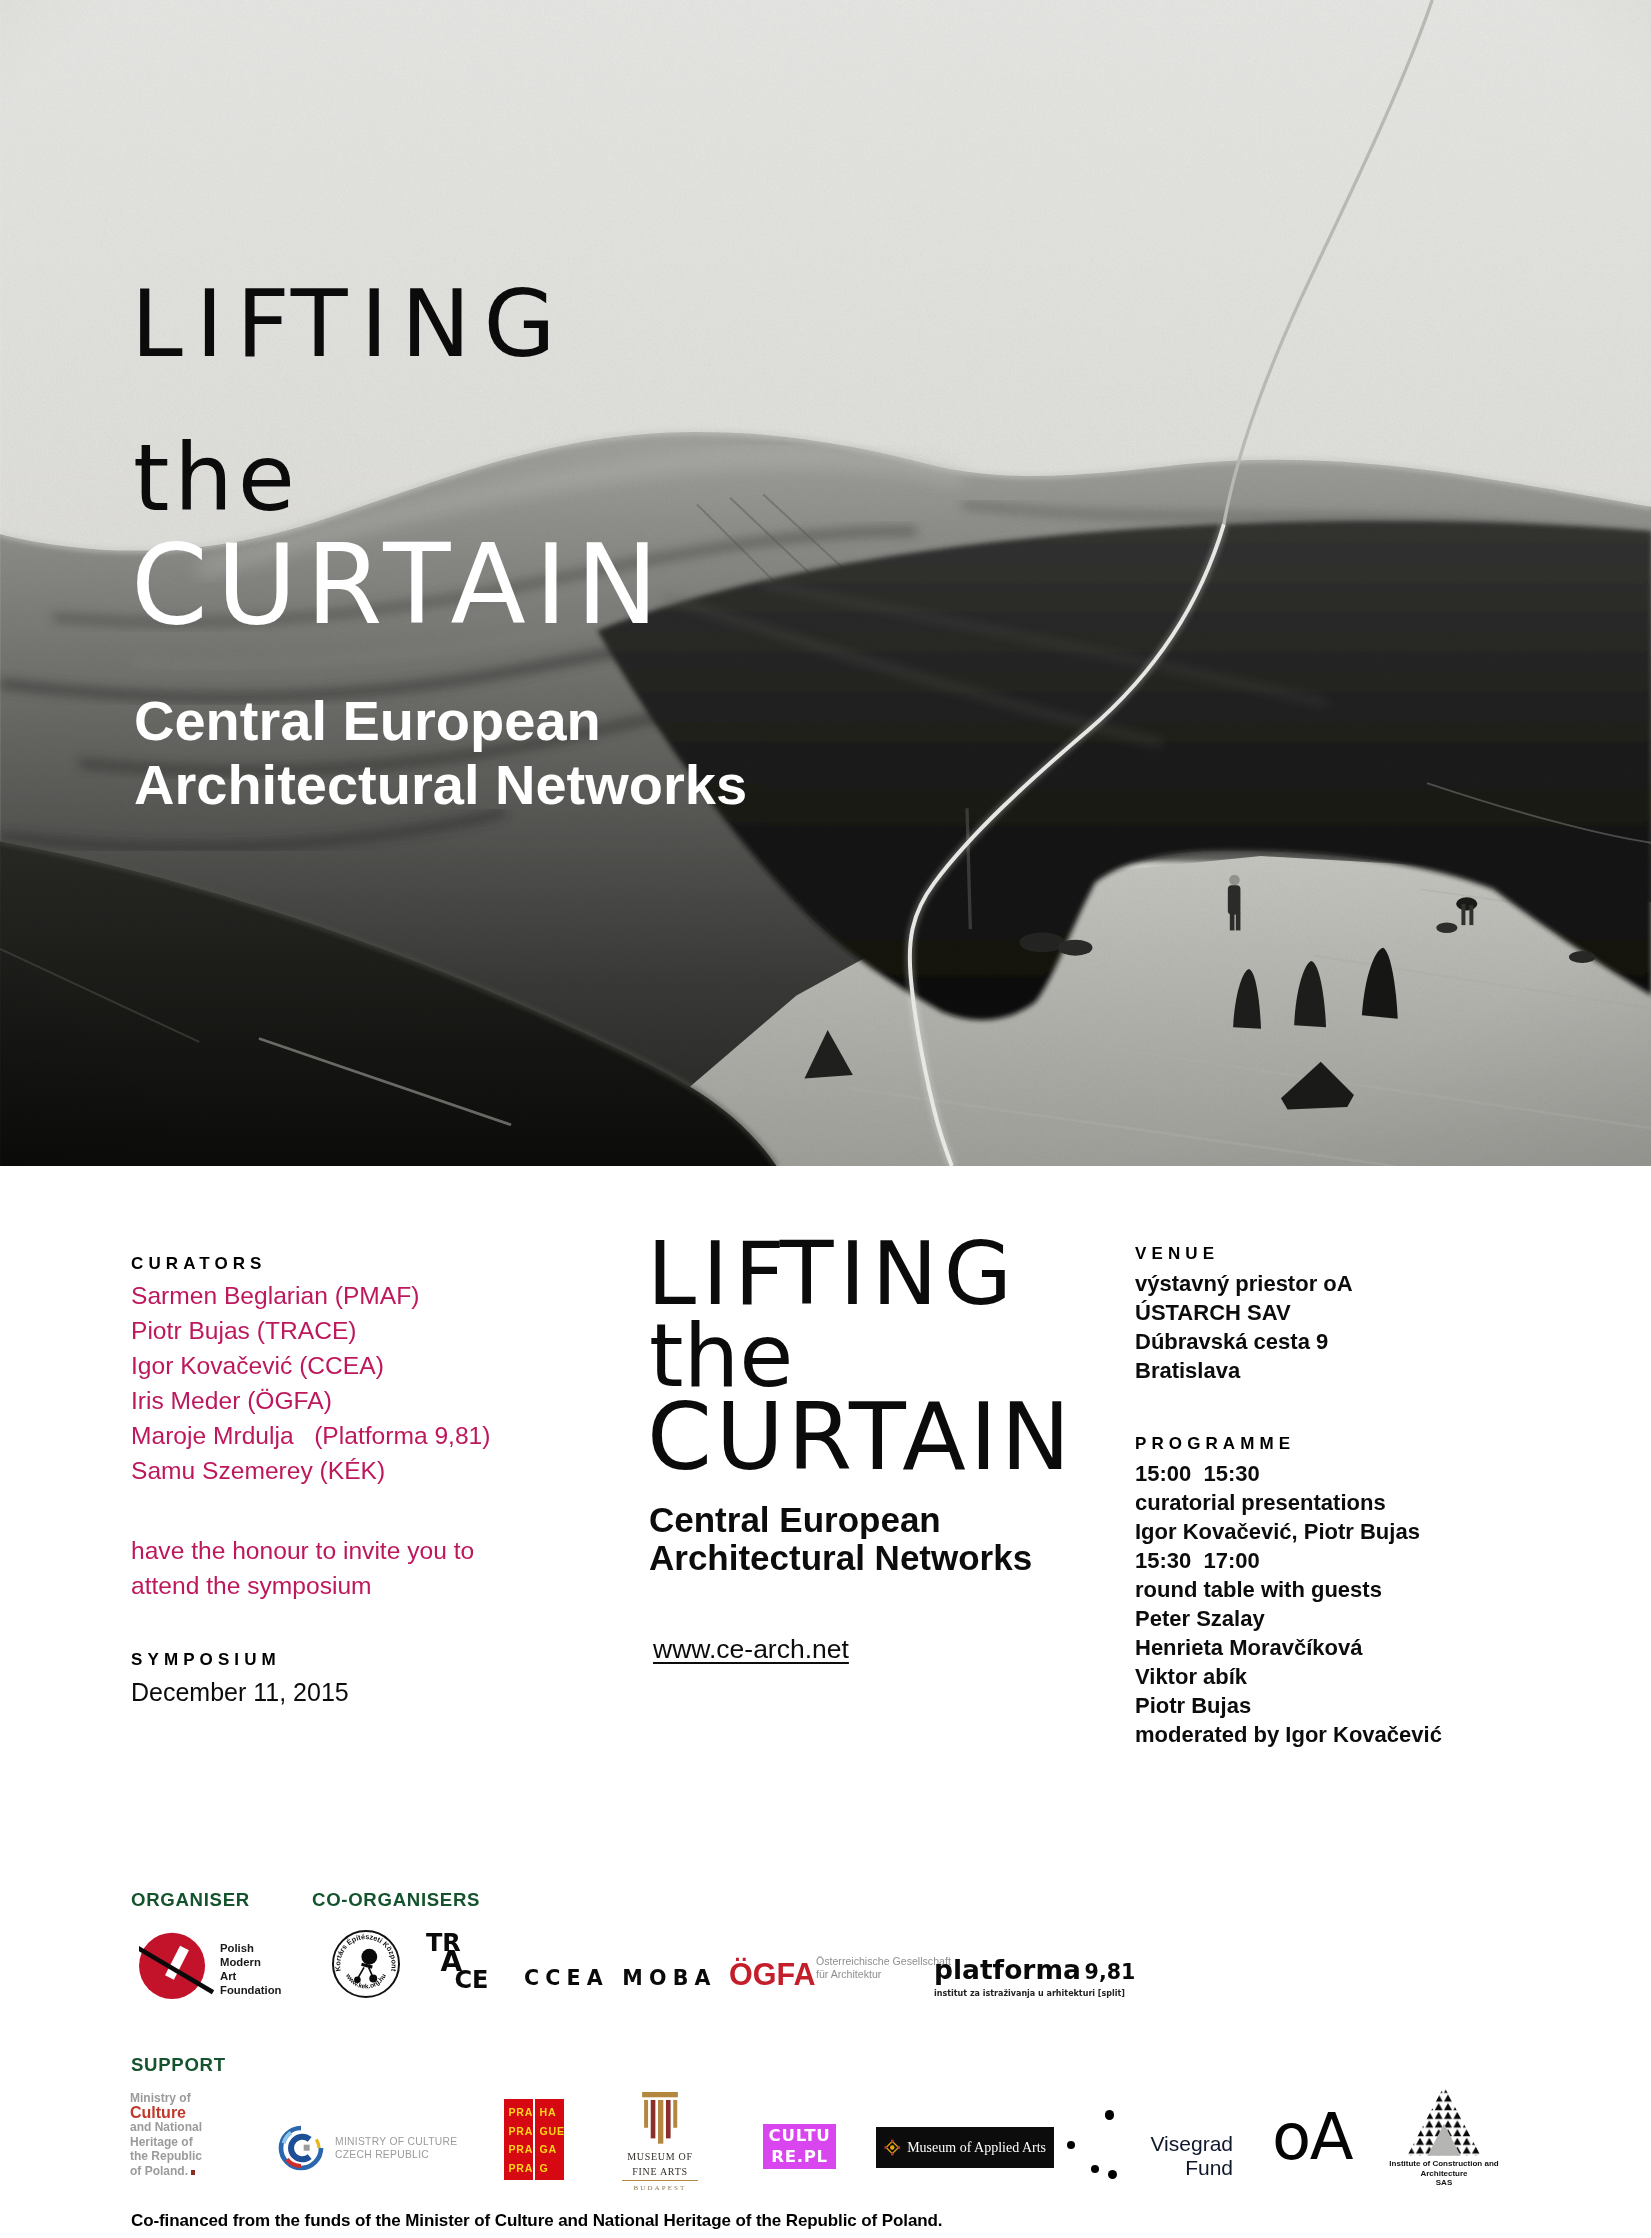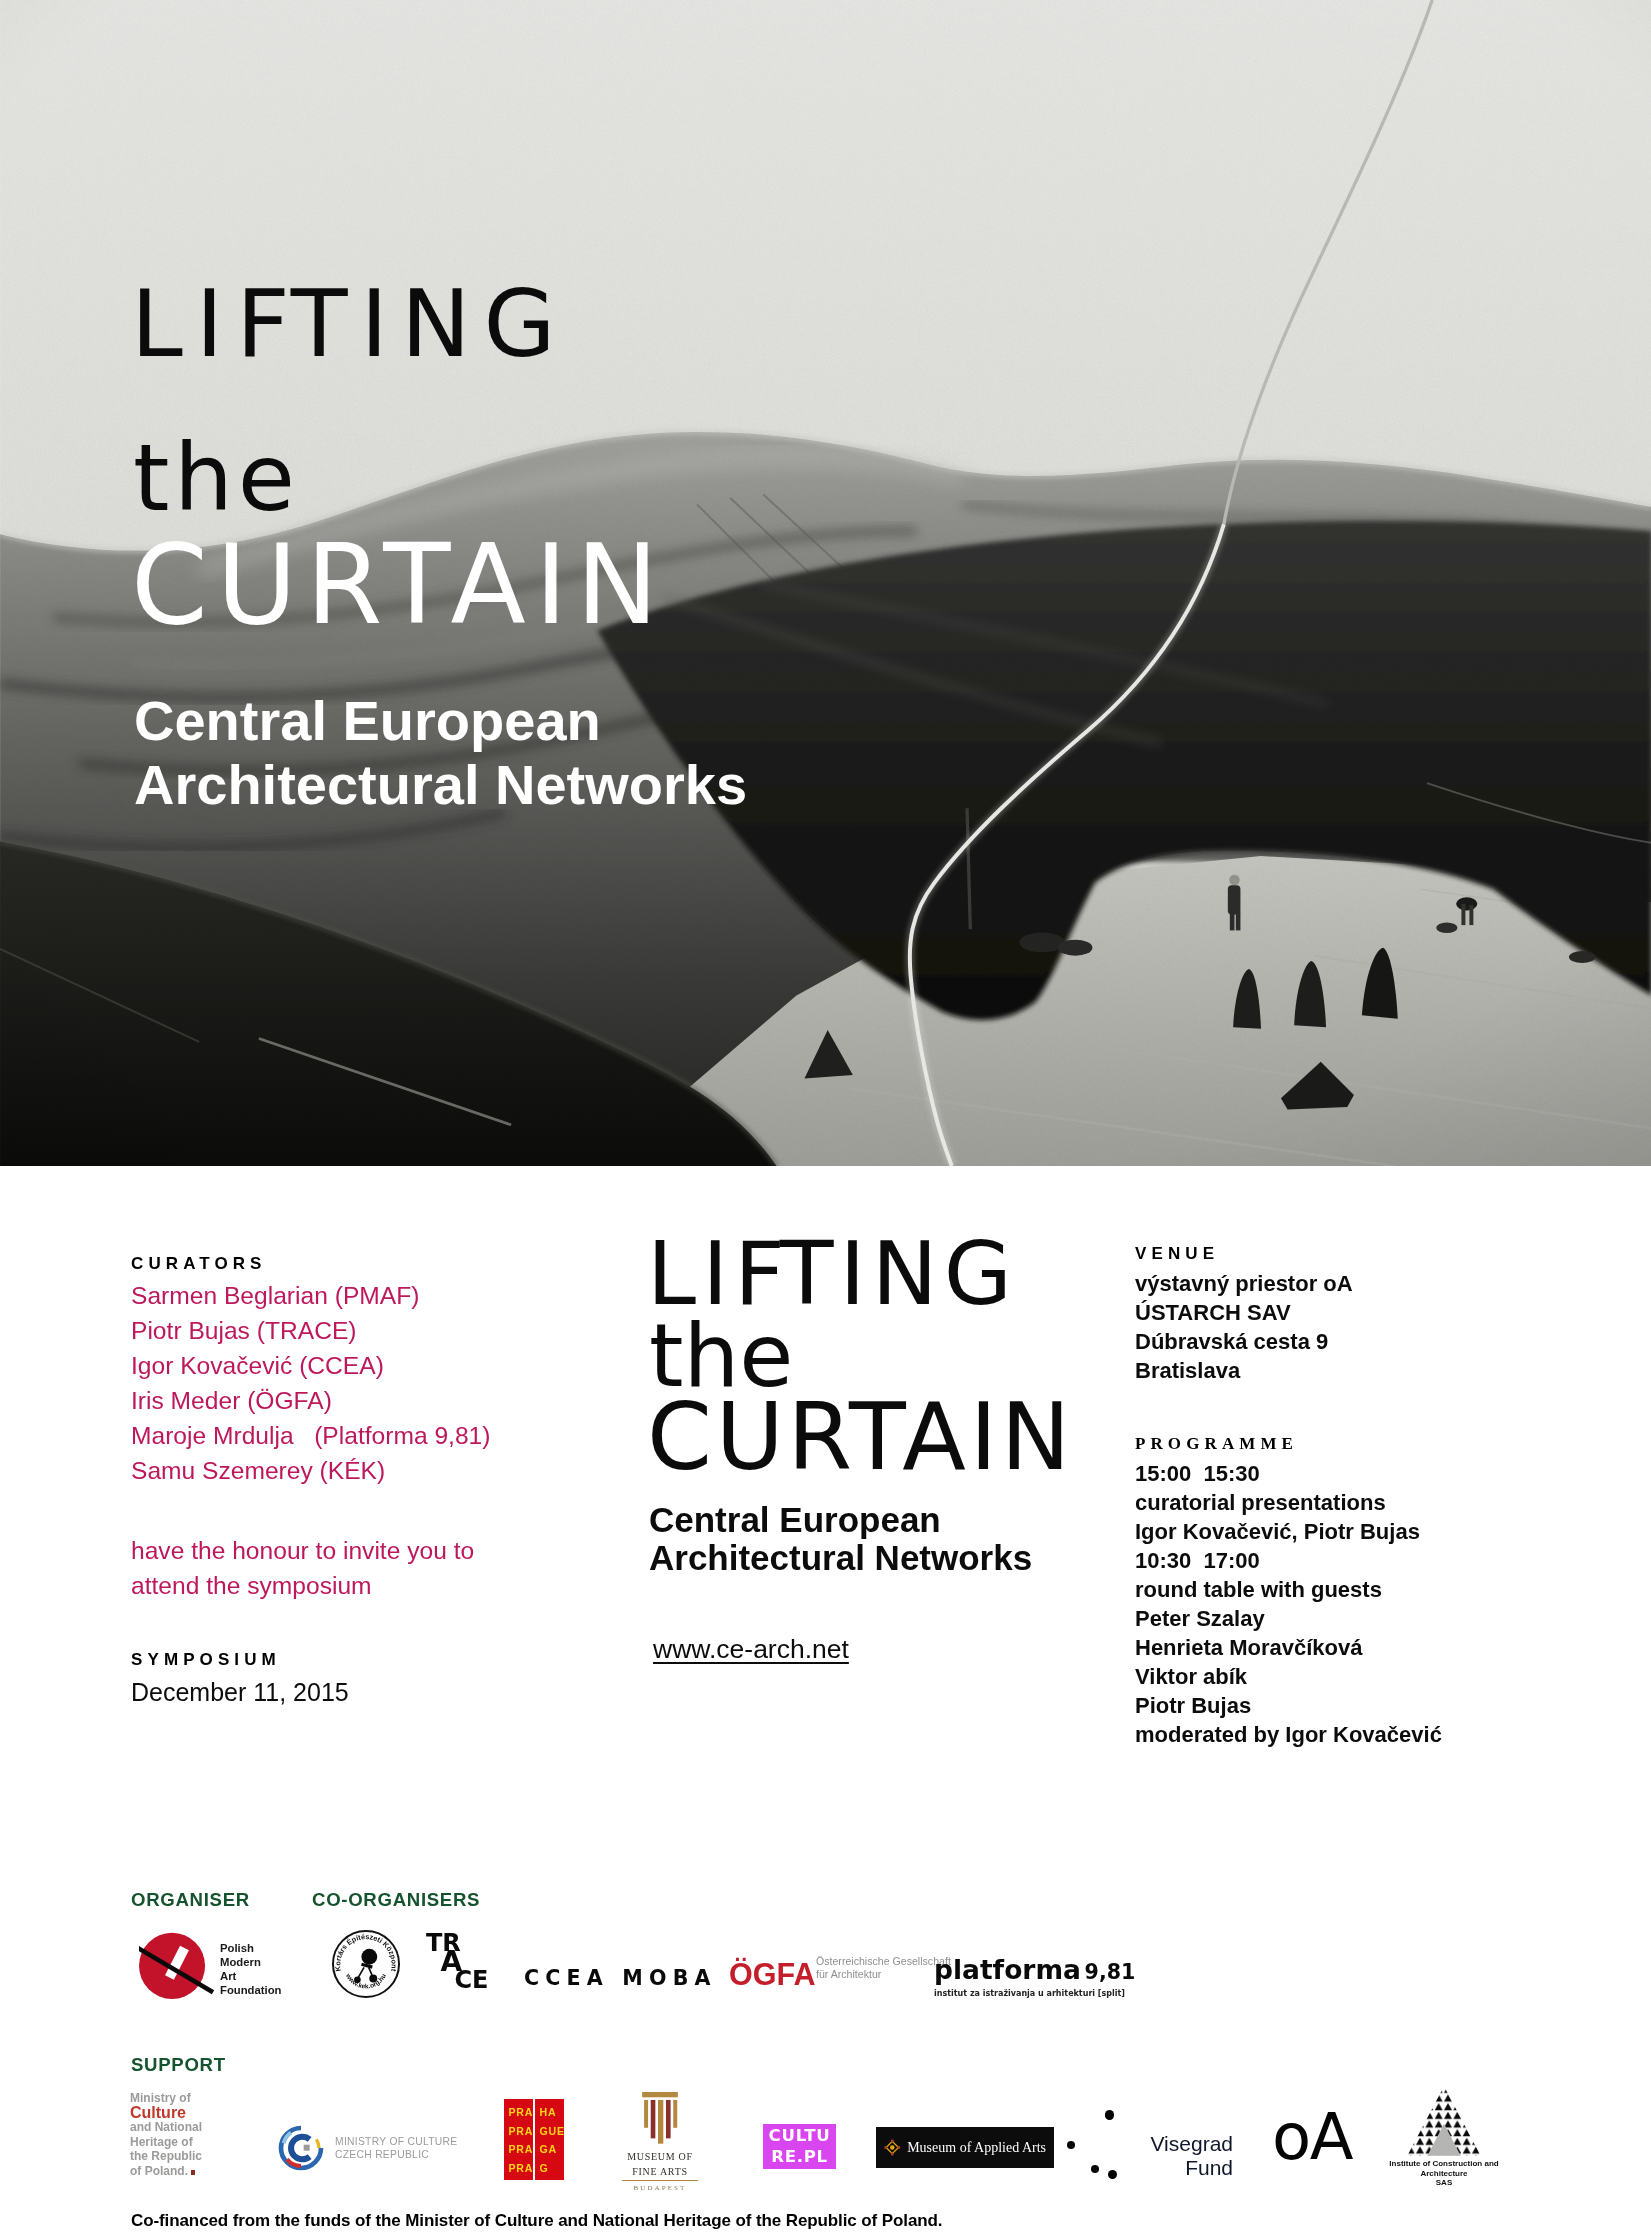--- a/index.html
+++ b/index.html
@@ -213,26 +213,26 @@
   </div>
   <a class="abs www" style="left:653px;top:1634px;" href="#">www.ce-arch.net</a>
 
   <div class="abs khead" style="left:1135px;top:1244px;">VENUE</div>
   <div class="abs col-right" style="left:1135px;top:1269px;">
     <div class="line">výstavný priestor oA</div>
     <div class="line">ÚSTARCH SAV</div>
     <div class="line">Dúbravská cesta 9</div>
     <div class="line">Bratislava</div>
   </div>
-  <div class="abs khead" style="left:1135px;top:1434px;font-family:Liberation Serif, serif;">PROGRAMME</div>
+  <div class="abs khead" style="left:1135px;top:1434px;">PROGRAMME</div>
   <div class="abs col-right" style="left:1135px;top:1459px;">
     <div class="line">15:00  15:30</div>
     <div class="line">curatorial presentations</div>
     <div class="line">Igor Kovačević, Piotr Bujas</div>
-    <div class="line">10:30  17:00</div>
+    <div class="line">15:30  17:00</div>
     <div class="line">round table with guests</div>
     <div class="line">Peter Szalay</div>
     <div class="line">Henrieta Moravčíková</div>
     <div class="line">Viktor abík</div>
     <div class="line">Piotr Bujas</div>
     <div class="line">moderated by Igor Kovačević</div>
   </div>
 
   <div class="abs rowlabel" style="left:131px;top:1889px;">ORGANISER</div>
   <div class="abs rowlabel" style="left:312px;top:1889px;">CO-ORGANISERS</div>

